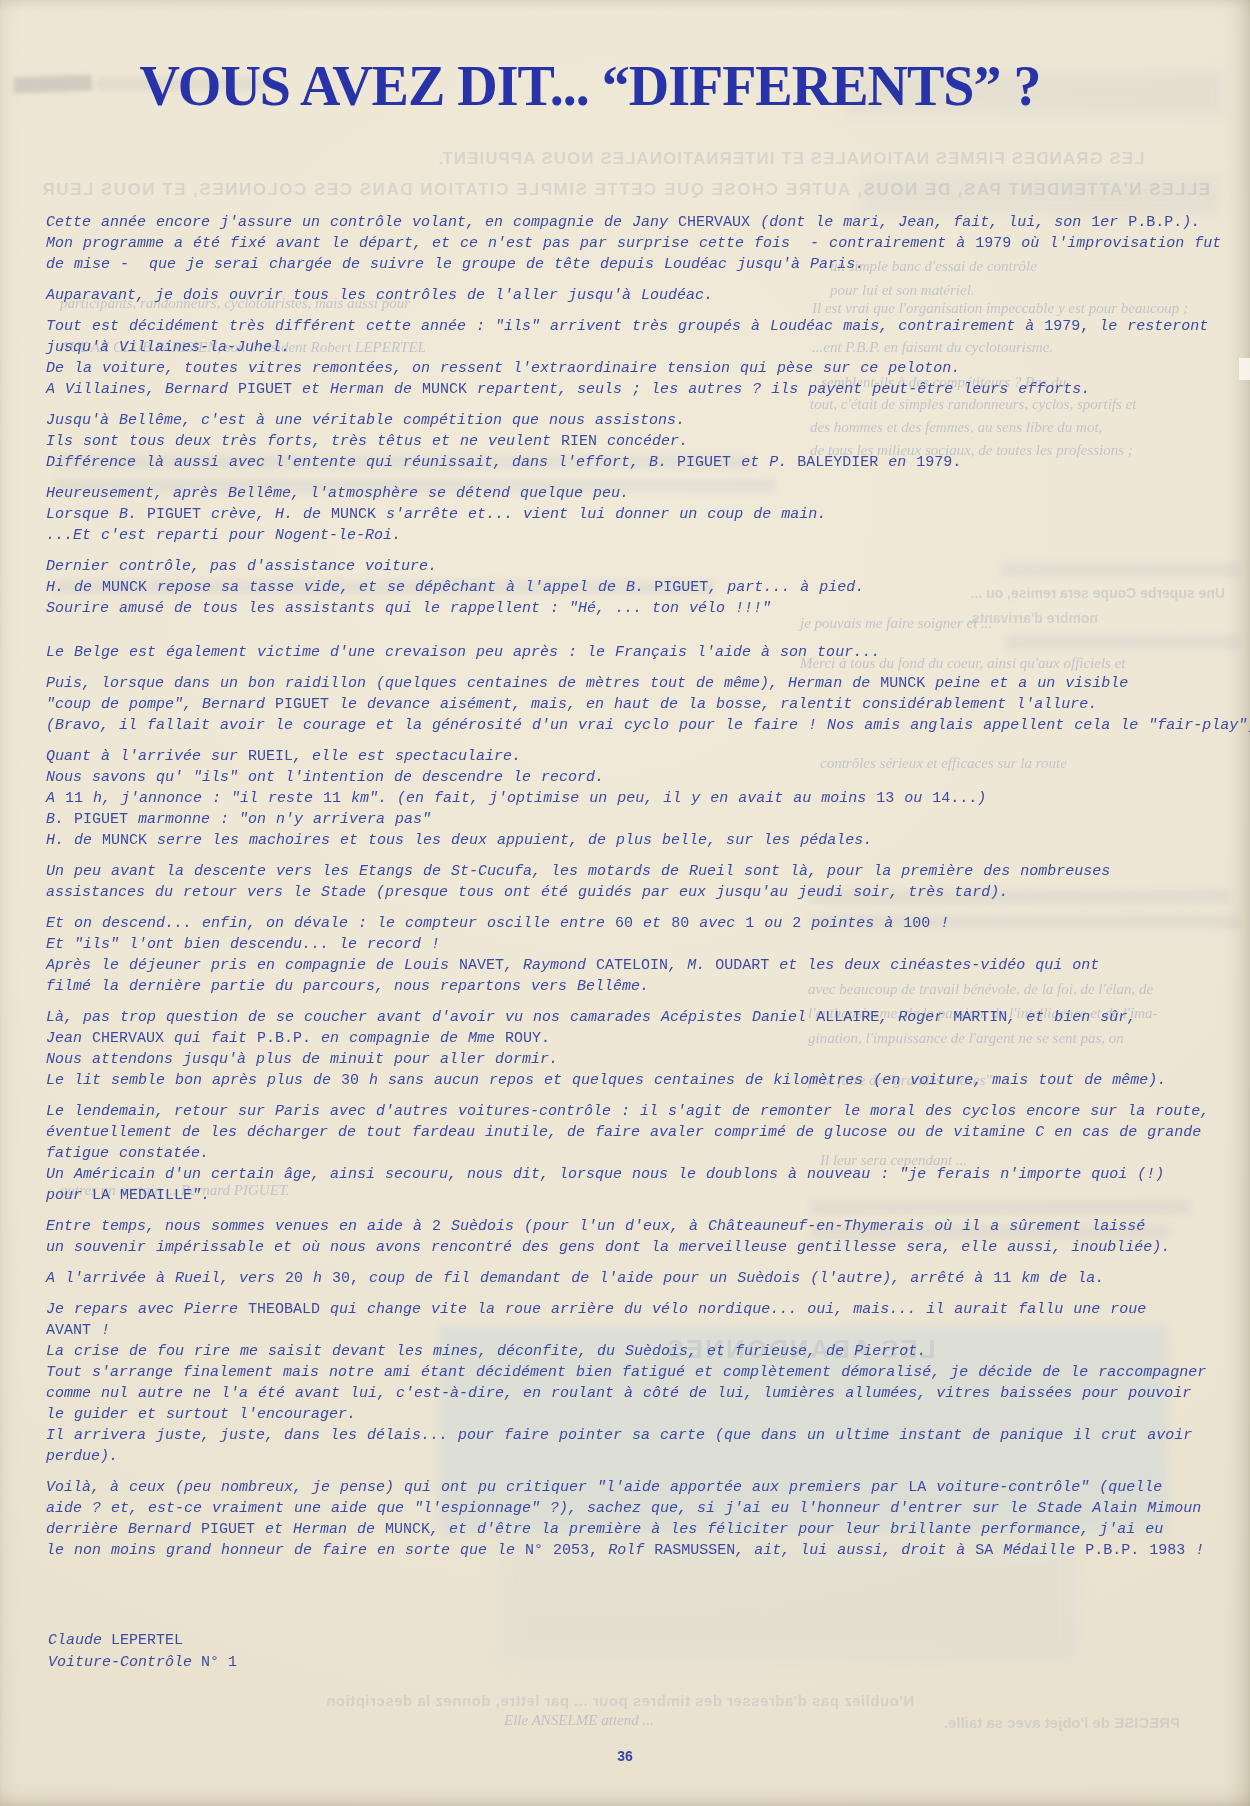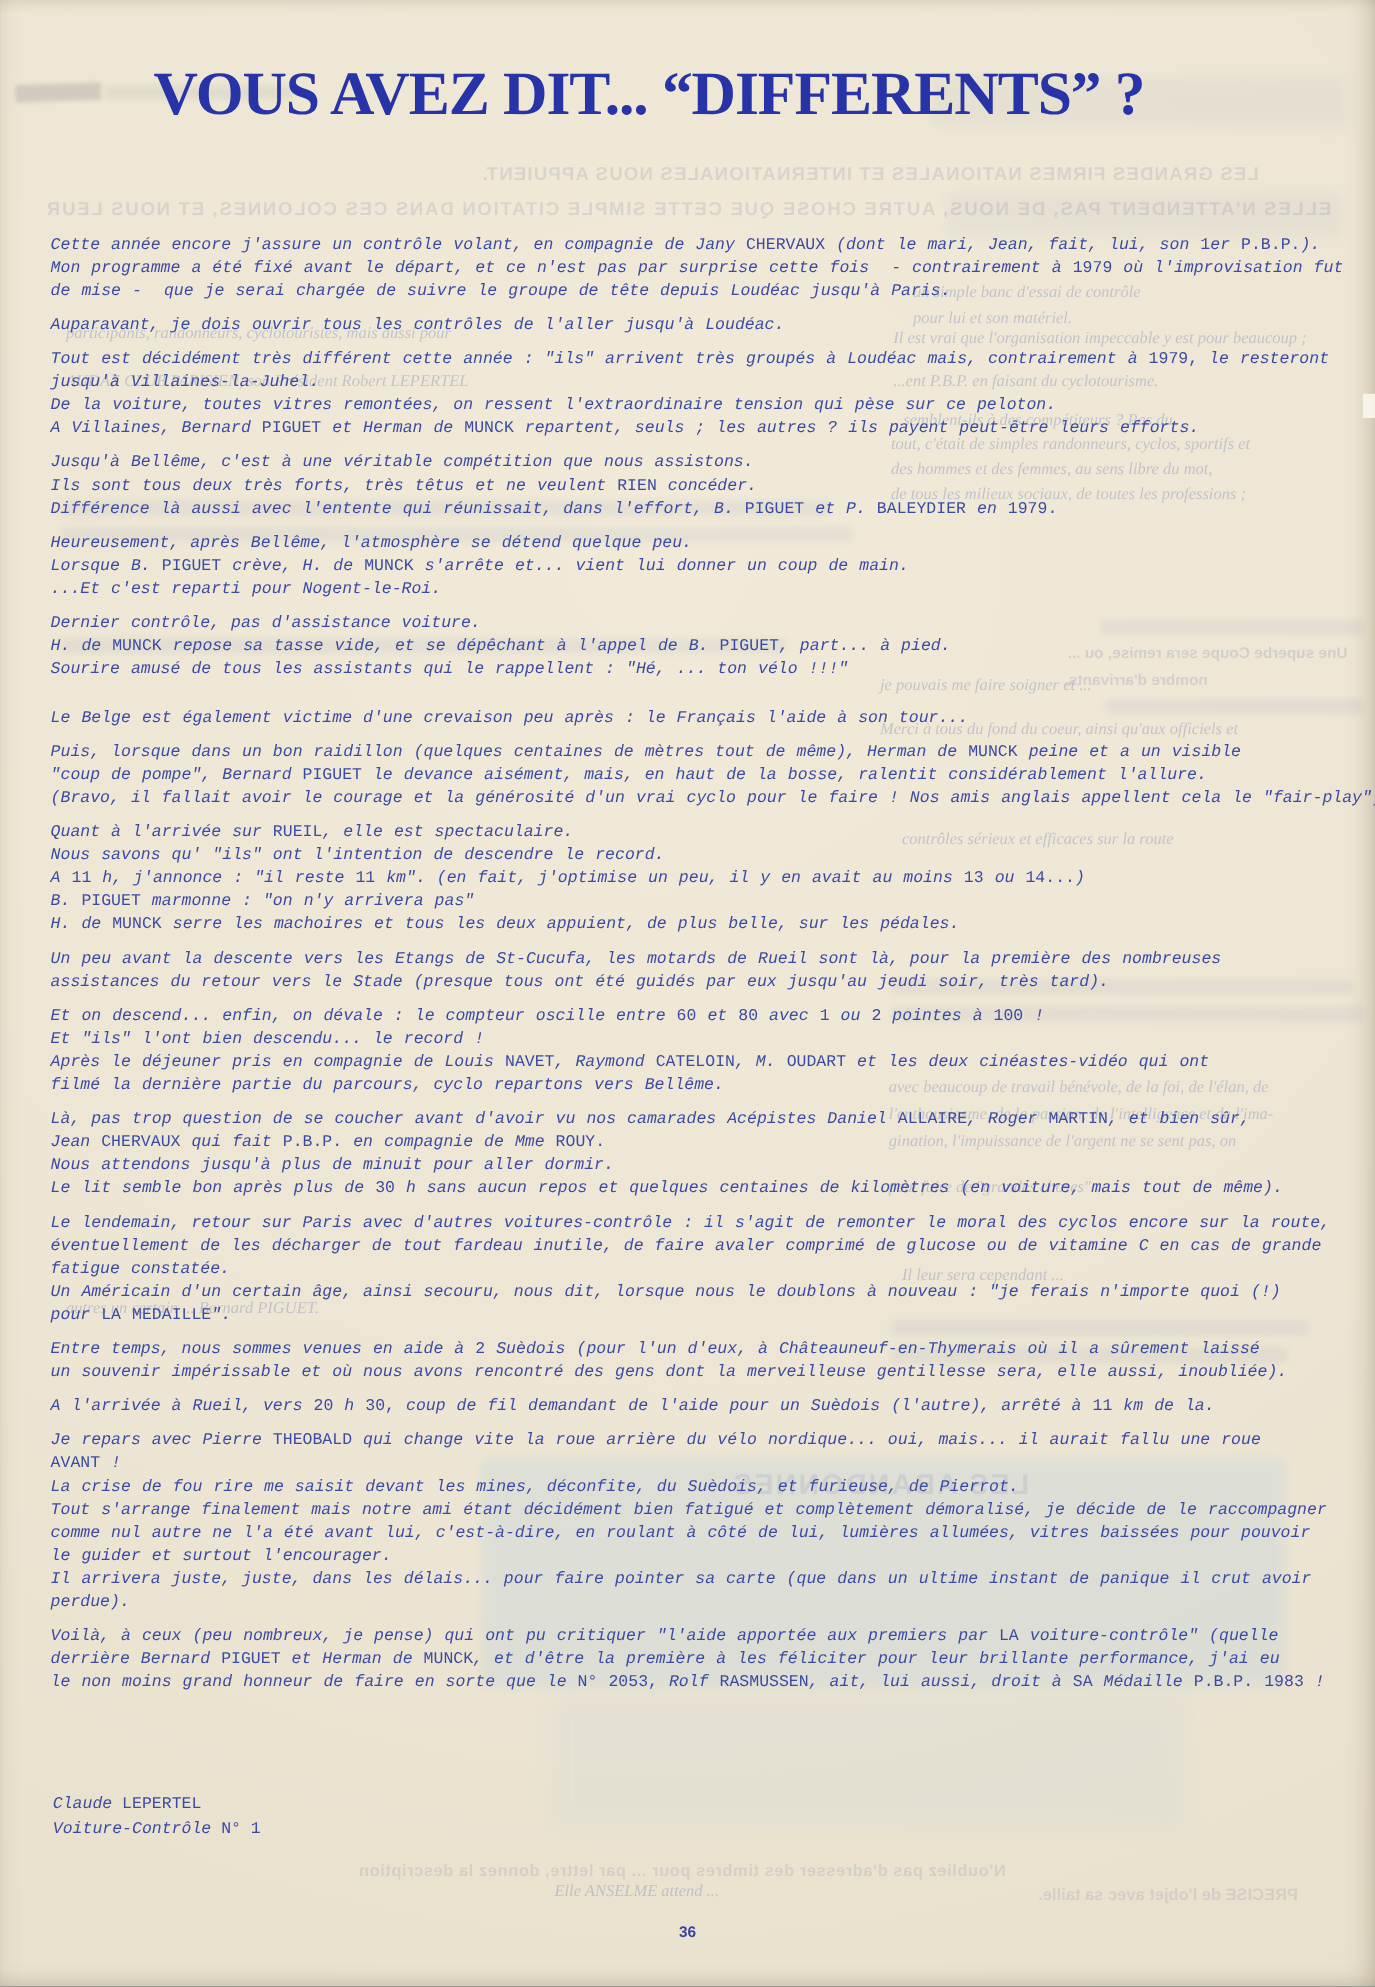--- a/index.html
+++ b/index.html
@@ -203,21 +203,21 @@
         <div class="tline">H. de <span class="roman">MUNCK</span> serre les machoires et tous les deux appuient, de plus belle, sur les pédales.</div>
       </div>
       <div class="para">
         <div class="tline">Un peu avant la descente vers les Etangs de St-Cucufa, les motards de Rueil sont là, pour la première des nombreuses</div>
         <div class="tline">assistances du retour vers le Stade (presque tous ont été guidés par eux jusqu'au jeudi soir, très tard).</div>
       </div>
       <div class="para">
         <div class="tline">Et on descend... enfin, on dévale : le compteur oscille entre <span class="roman">60</span> et <span class="roman">80</span> avec <span class="roman">1</span> ou <span class="roman">2</span> pointes à <span class="roman">100</span> !</div>
         <div class="tline">Et "ils" l'ont bien descendu... le record !</div>
         <div class="tline">Après le déjeuner pris en compagnie de Louis <span class="roman">NAVET</span>, Raymond <span class="roman">CATELOIN</span>, M. <span class="roman">OUDART</span> et les deux cinéastes-vidéo qui ont</div>
-        <div class="tline">filmé la dernière partie du parcours, cyclo repartons vers Bellême.</div>
+        <div class="tline">filmé la dernière partie du parcours, nous repartons vers Bellême.</div>
       </div>
       <div class="para">
         <div class="tline">Là, pas trop question de se coucher avant d'avoir vu nos camarades Acépistes Daniel <span class="roman">ALLAIRE</span>, Roger <span class="roman">MARTIN</span>, et bien sûr,</div>
         <div class="tline">Jean <span class="roman">CHERVAUX</span> qui fait <span class="roman">P.B.P.</span> en compagnie de Mme <span class="roman">ROUY.</span></div>
         <div class="tline">Nous attendons jusqu'à plus de minuit pour aller dormir.</div>
         <div class="tline">Le lit semble bon après plus de <span class="roman">30</span> h sans aucun repos et quelques centaines de kilomètres (en voiture, mais tout de même).</div>
       </div>
       <div class="para">
         <div class="tline">Le lendemain, retour sur Paris avec d'autres voitures-contrôle : il s'agit de remonter le moral des cyclos encore sur la route,</div>
         <div class="tline">éventuellement de les décharger de tout fardeau inutile, de faire avaler comprimé de glucose ou de vitamine C en cas de grande</div>
@@ -237,20 +237,21 @@
         <div class="tline"><span class="roman">AVANT</span> !</div>
         <div class="tline">La crise de fou rire me saisit devant les mines, déconfite, du Suèdois, et furieuse, de Pierrot.</div>
         <div class="tline">Tout s'arrange finalement mais notre ami étant décidément bien fatigué et complètement démoralisé, je décide de le raccompagner</div>
         <div class="tline">comme nul autre ne l'a été avant lui, c'est-à-dire, en roulant à côté de lui, lumières allumées, vitres baissées pour pouvoir</div>
         <div class="tline">le guider et surtout l'encourager.</div>
         <div class="tline">Il arrivera juste, juste, dans les délais... pour faire pointer sa carte (que dans un ultime instant de panique il crut avoir</div>
         <div class="tline">perdue).</div>
       </div>
       <div class="para">
         <div class="tline">Voilà, à ceux (peu nombreux, je pense) qui ont pu critiquer "l'aide apportée aux premiers par <span class="roman">LA</span> voiture-contrôle" (quelle</div>
+        <div class="tline">aide ? et, est-ce vraiment une aide que "l'espionnage" ?), sachez que, si j'ai eu l'honneur d'entrer sur le Stade Alain Mimoun</div>
         <div class="tline">derrière Bernard <span class="roman">PIGUET</span> et Herman de <span class="roman">MUNCK</span>, et d'être la première à les féliciter pour leur brillante performance, j'ai eu</div>
         <div class="tline">le non moins grand honneur de faire en sorte que le <span class="roman">N°</span> <span class="roman">2053,</span> Rolf <span class="roman">RASMUSSEN</span>, ait, lui aussi, droit à <span class="roman">SA</span> Médaille <span class="roman">P.B.P.</span> <span class="roman">1983</span> !</div>
       </div>
     </div>
 
   <div class="signature" id="signature">
       <div class="tline">Claude <span class="roman">LEPERTEL</span></div>
       <div class="tline">Voiture-Contrôle <span class="roman">N°</span> <span class="roman">1</span></div>
     </div>
 

